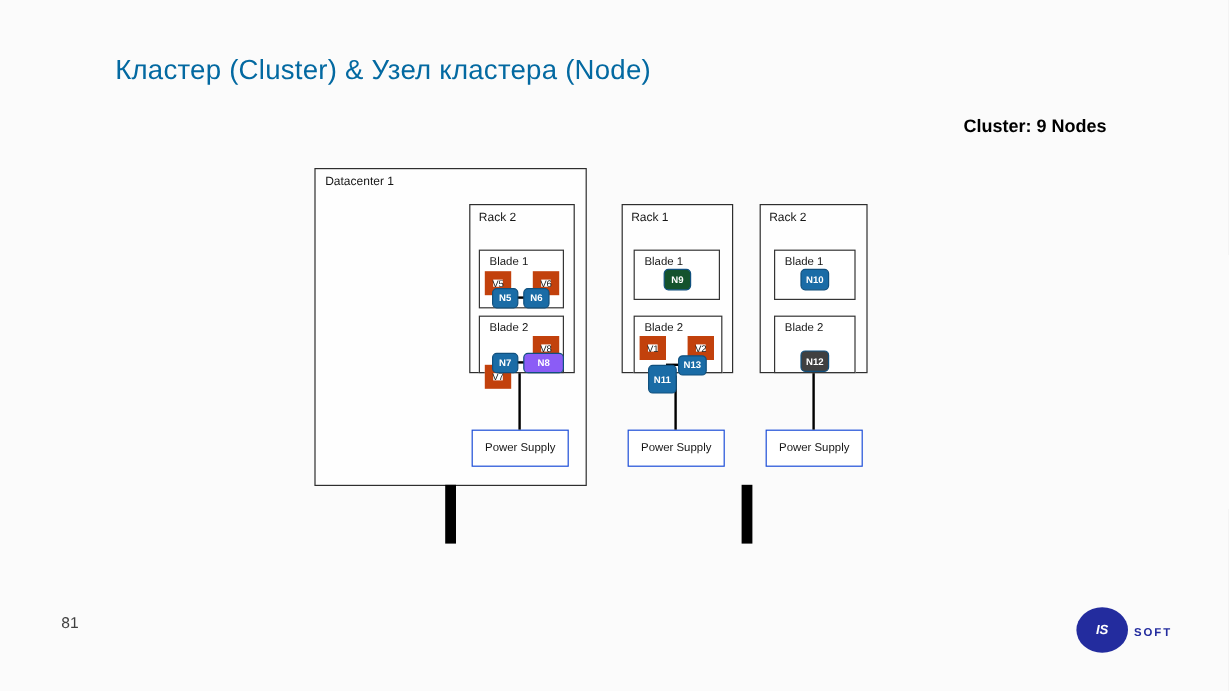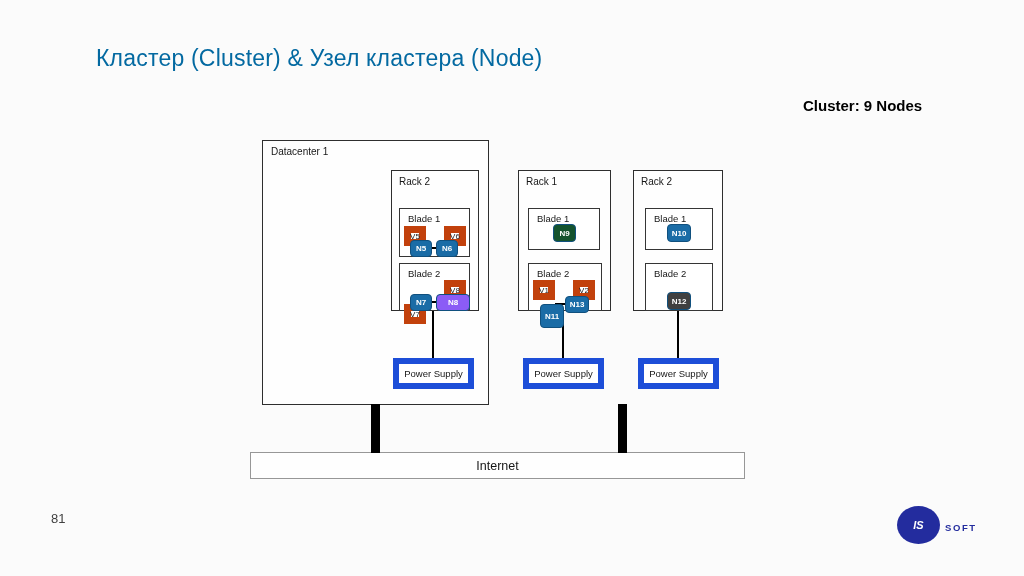--- a/index.html
+++ b/index.html
@@ -26,21 +26,21 @@
     display:flex;align-items:center;justify-content:center;
   }
   .node{
     border:1px solid #10507e;border-radius:4px;color:#fff;
     font-size:8px;font-weight:bold;
     display:flex;align-items:center;justify-content:center;
     z-index:3;
   }
   .hline,.vline,.trunk{background:#000;z-index:2;}
   .ps{
-    border:6px solid #1d4ed8;background:#fff;font-size:9.5px;color:#161616;
+    border:1px solid #1d4ed8;background:#fff;font-size:9.5px;color:#161616;
     display:flex;align-items:center;justify-content:center;
   }
   .internet{
     border:1px solid #979797;background:#fefefe;font-size:12.5px;color:#161616;
     display:flex;align-items:center;justify-content:center;
   }
   .page-number{left:51px;top:511px;font-size:13px;color:#404040;}
   .logo-mark{
     left:897px;top:506px;width:43px;height:38px;border-radius:50%;
     display:flex;align-items:center;justify-content:center;
@@ -120,19 +120,18 @@
     <div class="blade-label">Blade 2</div>
   </div>
   <div class="abs node" style="left: 667px; top: 292px; width: 24px; height: 18px; background: #404040;">N12</div>
 
   <div class="abs vline" style="left:677px;top:311px;width:2px;height:47px;"></div>
   <div class="abs ps" style="left:638px;top:358px;width:81px;height:31px;">Power Supply</div>
 
   <div class="abs trunk" style="left:371px;top:404px;width:9px;height:49px;"></div>
   <div class="abs trunk" style="left:618px;top:404px;width:9px;height:49px;"></div>
 
-  <div class="abs internet" style="left:250px;top:452px;width:495px;height:27px;">Internet</div>
 
   <div class="abs page-number">81</div>
   <div class="abs logo-mark" style="background: rgb(35, 44, 158);">IS</div>
   <div class="abs logo-text" style="color: rgb(35, 44, 158);">SOFT</div>
 
 </div>
 
 </body></html>

